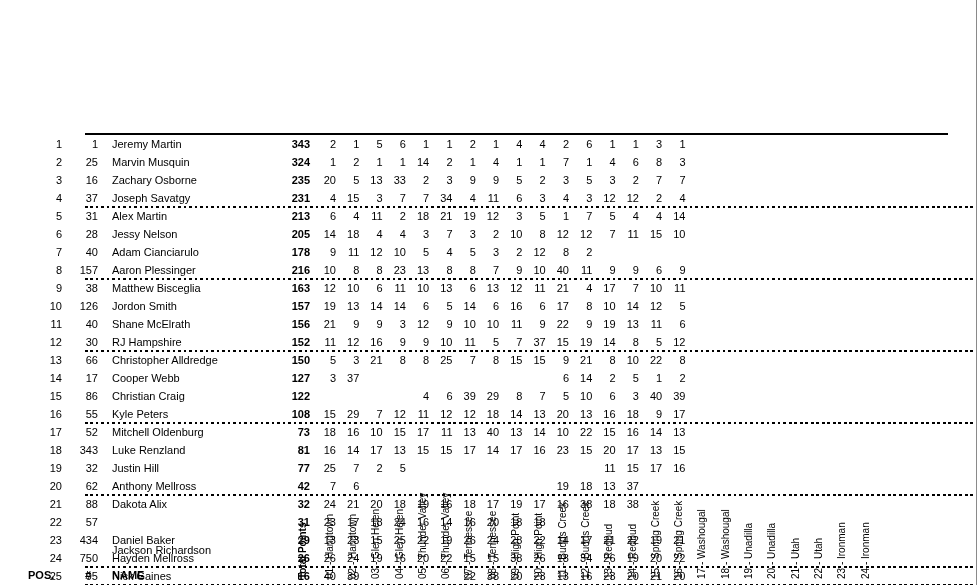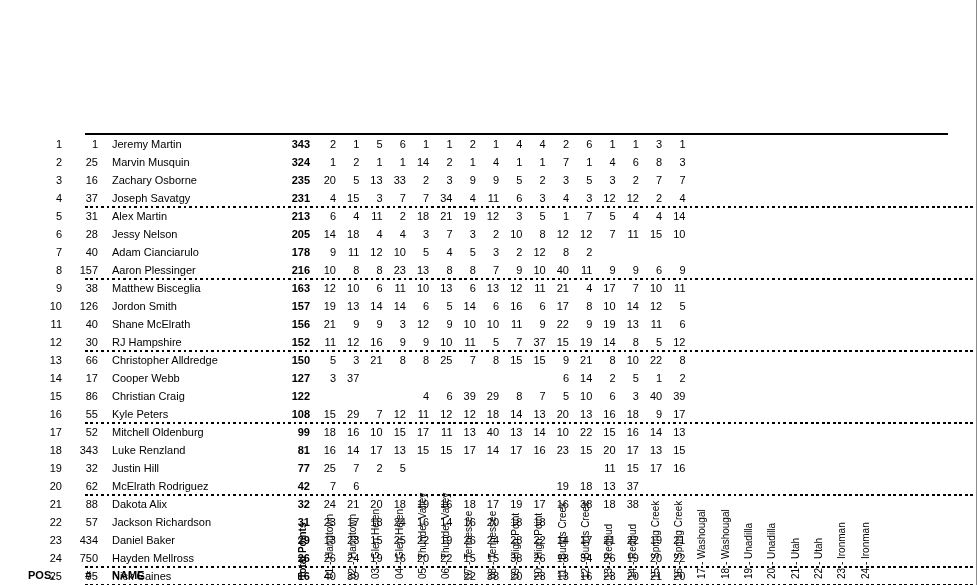--- a/index.html
+++ b/index.html
@@ -364,21 +364,21 @@
         <span class="c res" style="left: 574.3px; width: 18px;">13</span>
         <span class="c res" style="left: 597.6px; width: 18px;">16</span>
         <span class="c res" style="left: 620.9px; width: 18px;">18</span>
         <span class="c res" style="left: 644.2px; width: 18px;">9</span>
         <span class="c res" style="left: 667.5px; width: 18px;">17</span>
       </div>
       <div class="row" style="top: 423px;">
         <span class="c pos" style="left: 0px; width: 62px;">17</span>
         <span class="c num" style="left: 64px; width: 34px;">52</span>
         <span class="c name" style="left: 112px; width: 180px;">Mitchell Oldenburg</span>
-        <span class="c total" style="left: 230px; width: 80px;">99</span>
+        <span class="c total" style="left: 230px; width: 80px;">73</span>
         <span class="c res" style="left: 318px; width: 18px;">18</span>
         <span class="c res" style="left: 341.3px; width: 18px;">16</span>
         <span class="c res" style="left: 364.6px; width: 18px;">10</span>
         <span class="c res" style="left: 387.9px; width: 18px;">15</span>
         <span class="c res" style="left: 411.2px; width: 18px;">17</span>
         <span class="c res" style="left: 434.5px; width: 18px;">11</span>
         <span class="c res" style="left: 457.8px; width: 18px;">13</span>
         <span class="c res" style="left: 481.1px; width: 18px;">40</span>
         <span class="c res" style="left: 504.4px; width: 18px;">13</span>
         <span class="c res" style="left: 527.7px; width: 18px;">14</span>
@@ -421,21 +421,21 @@
         <span class="c res" style="left: 364.6px; width: 18px;">2</span>
         <span class="c res" style="left: 387.9px; width: 18px;">5</span>
         <span class="c res" style="left: 597.6px; width: 18px;">11</span>
         <span class="c res" style="left: 620.9px; width: 18px;">15</span>
         <span class="c res" style="left: 644.2px; width: 18px;">17</span>
         <span class="c res" style="left: 667.5px; width: 18px;">16</span>
       </div>
       <div class="row" style="top: 477px;">
         <span class="c pos" style="left: 0px; width: 62px;">20</span>
         <span class="c num" style="left: 64px; width: 34px;">62</span>
-        <span class="c name" style="left: 112px; width: 180px;">McElrath Rodriguez</span>
+        <span class="c name" style="left: 112px; width: 180px;">Anthony Mellross</span>
         <span class="c total" style="left: 230px; width: 80px;">42</span>
         <span class="c res" style="left: 318px; width: 18px;">7</span>
         <span class="c res" style="left: 341.3px; width: 18px;">6</span>
         <span class="c res" style="left: 551px; width: 18px;">19</span>
         <span class="c res" style="left: 574.3px; width: 18px;">18</span>
         <span class="c res" style="left: 597.6px; width: 18px;">13</span>
         <span class="c res" style="left: 620.9px; width: 18px;">37</span>
       </div>
       <div class="row" style="top: 495px;">
         <span class="c pos" style="left: 0px; width: 62px;">21</span>
@@ -453,21 +453,21 @@
         <span class="c res" style="left: 504.4px; width: 18px;">19</span>
         <span class="c res" style="left: 527.7px; width: 18px;">17</span>
         <span class="c res" style="left: 551px; width: 18px;">16</span>
         <span class="c res" style="left: 574.3px; width: 18px;">38</span>
         <span class="c res" style="left: 597.6px; width: 18px;">18</span>
         <span class="c res" style="left: 620.9px; width: 18px;">38</span>
       </div>
       <div class="row" style="top: 513px;">
         <span class="c pos" style="left: 0px; width: 62px;">22</span>
         <span class="c num" style="left: 64px; width: 34px;">57</span>
-        <span class="c name" style="left: 112px; width: 180px;">Jackson Richardson</span>
+        <span class="c name" style="left: 112px; width: 180px; margin-top: 28px;">Jackson Richardson</span>
         <span class="c total" style="left: 230px; width: 80px;">31</span>
         <span class="c res" style="left: 318px; width: 18px;">23</span>
         <span class="c res" style="left: 341.3px; width: 18px;">17</span>
         <span class="c res" style="left: 364.6px; width: 18px;">18</span>
         <span class="c res" style="left: 387.9px; width: 18px;">24</span>
         <span class="c res" style="left: 411.2px; width: 18px;">16</span>
         <span class="c res" style="left: 434.5px; width: 18px;">14</span>
         <span class="c res" style="left: 457.8px; width: 18px;">16</span>
         <span class="c res" style="left: 481.1px; width: 18px;">20</span>
         <span class="c res" style="left: 504.4px; width: 18px;">18</span>

